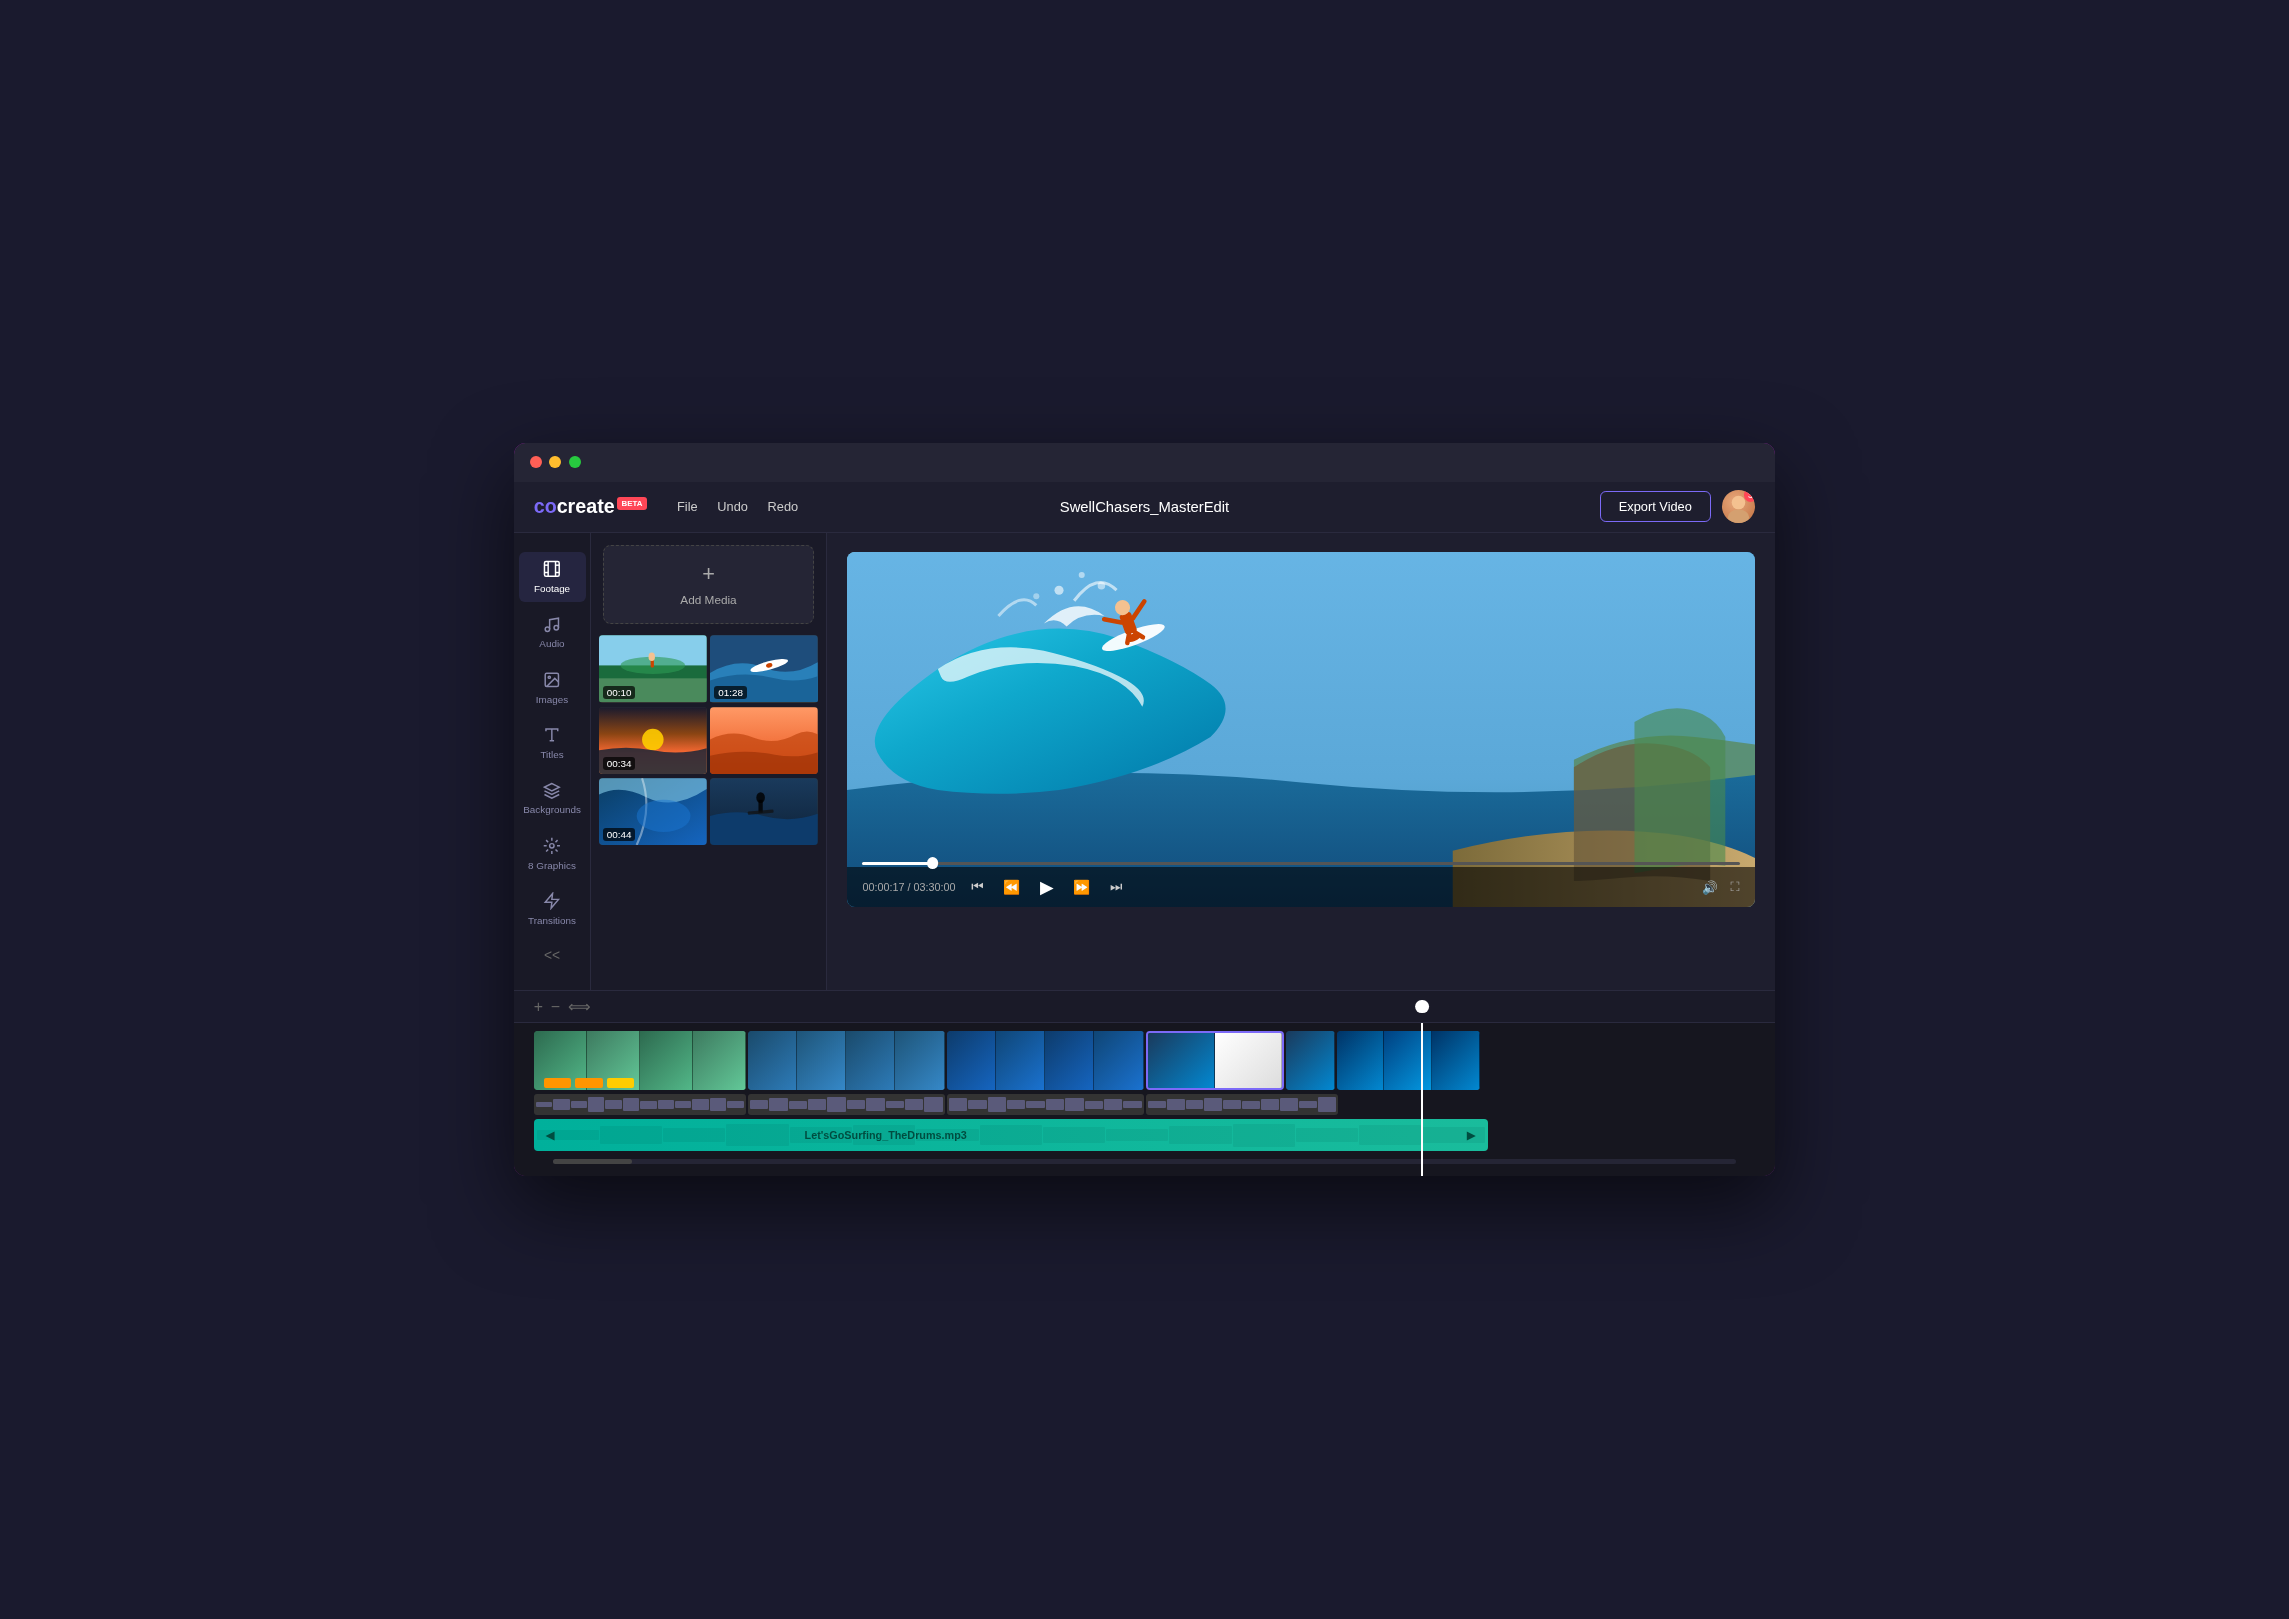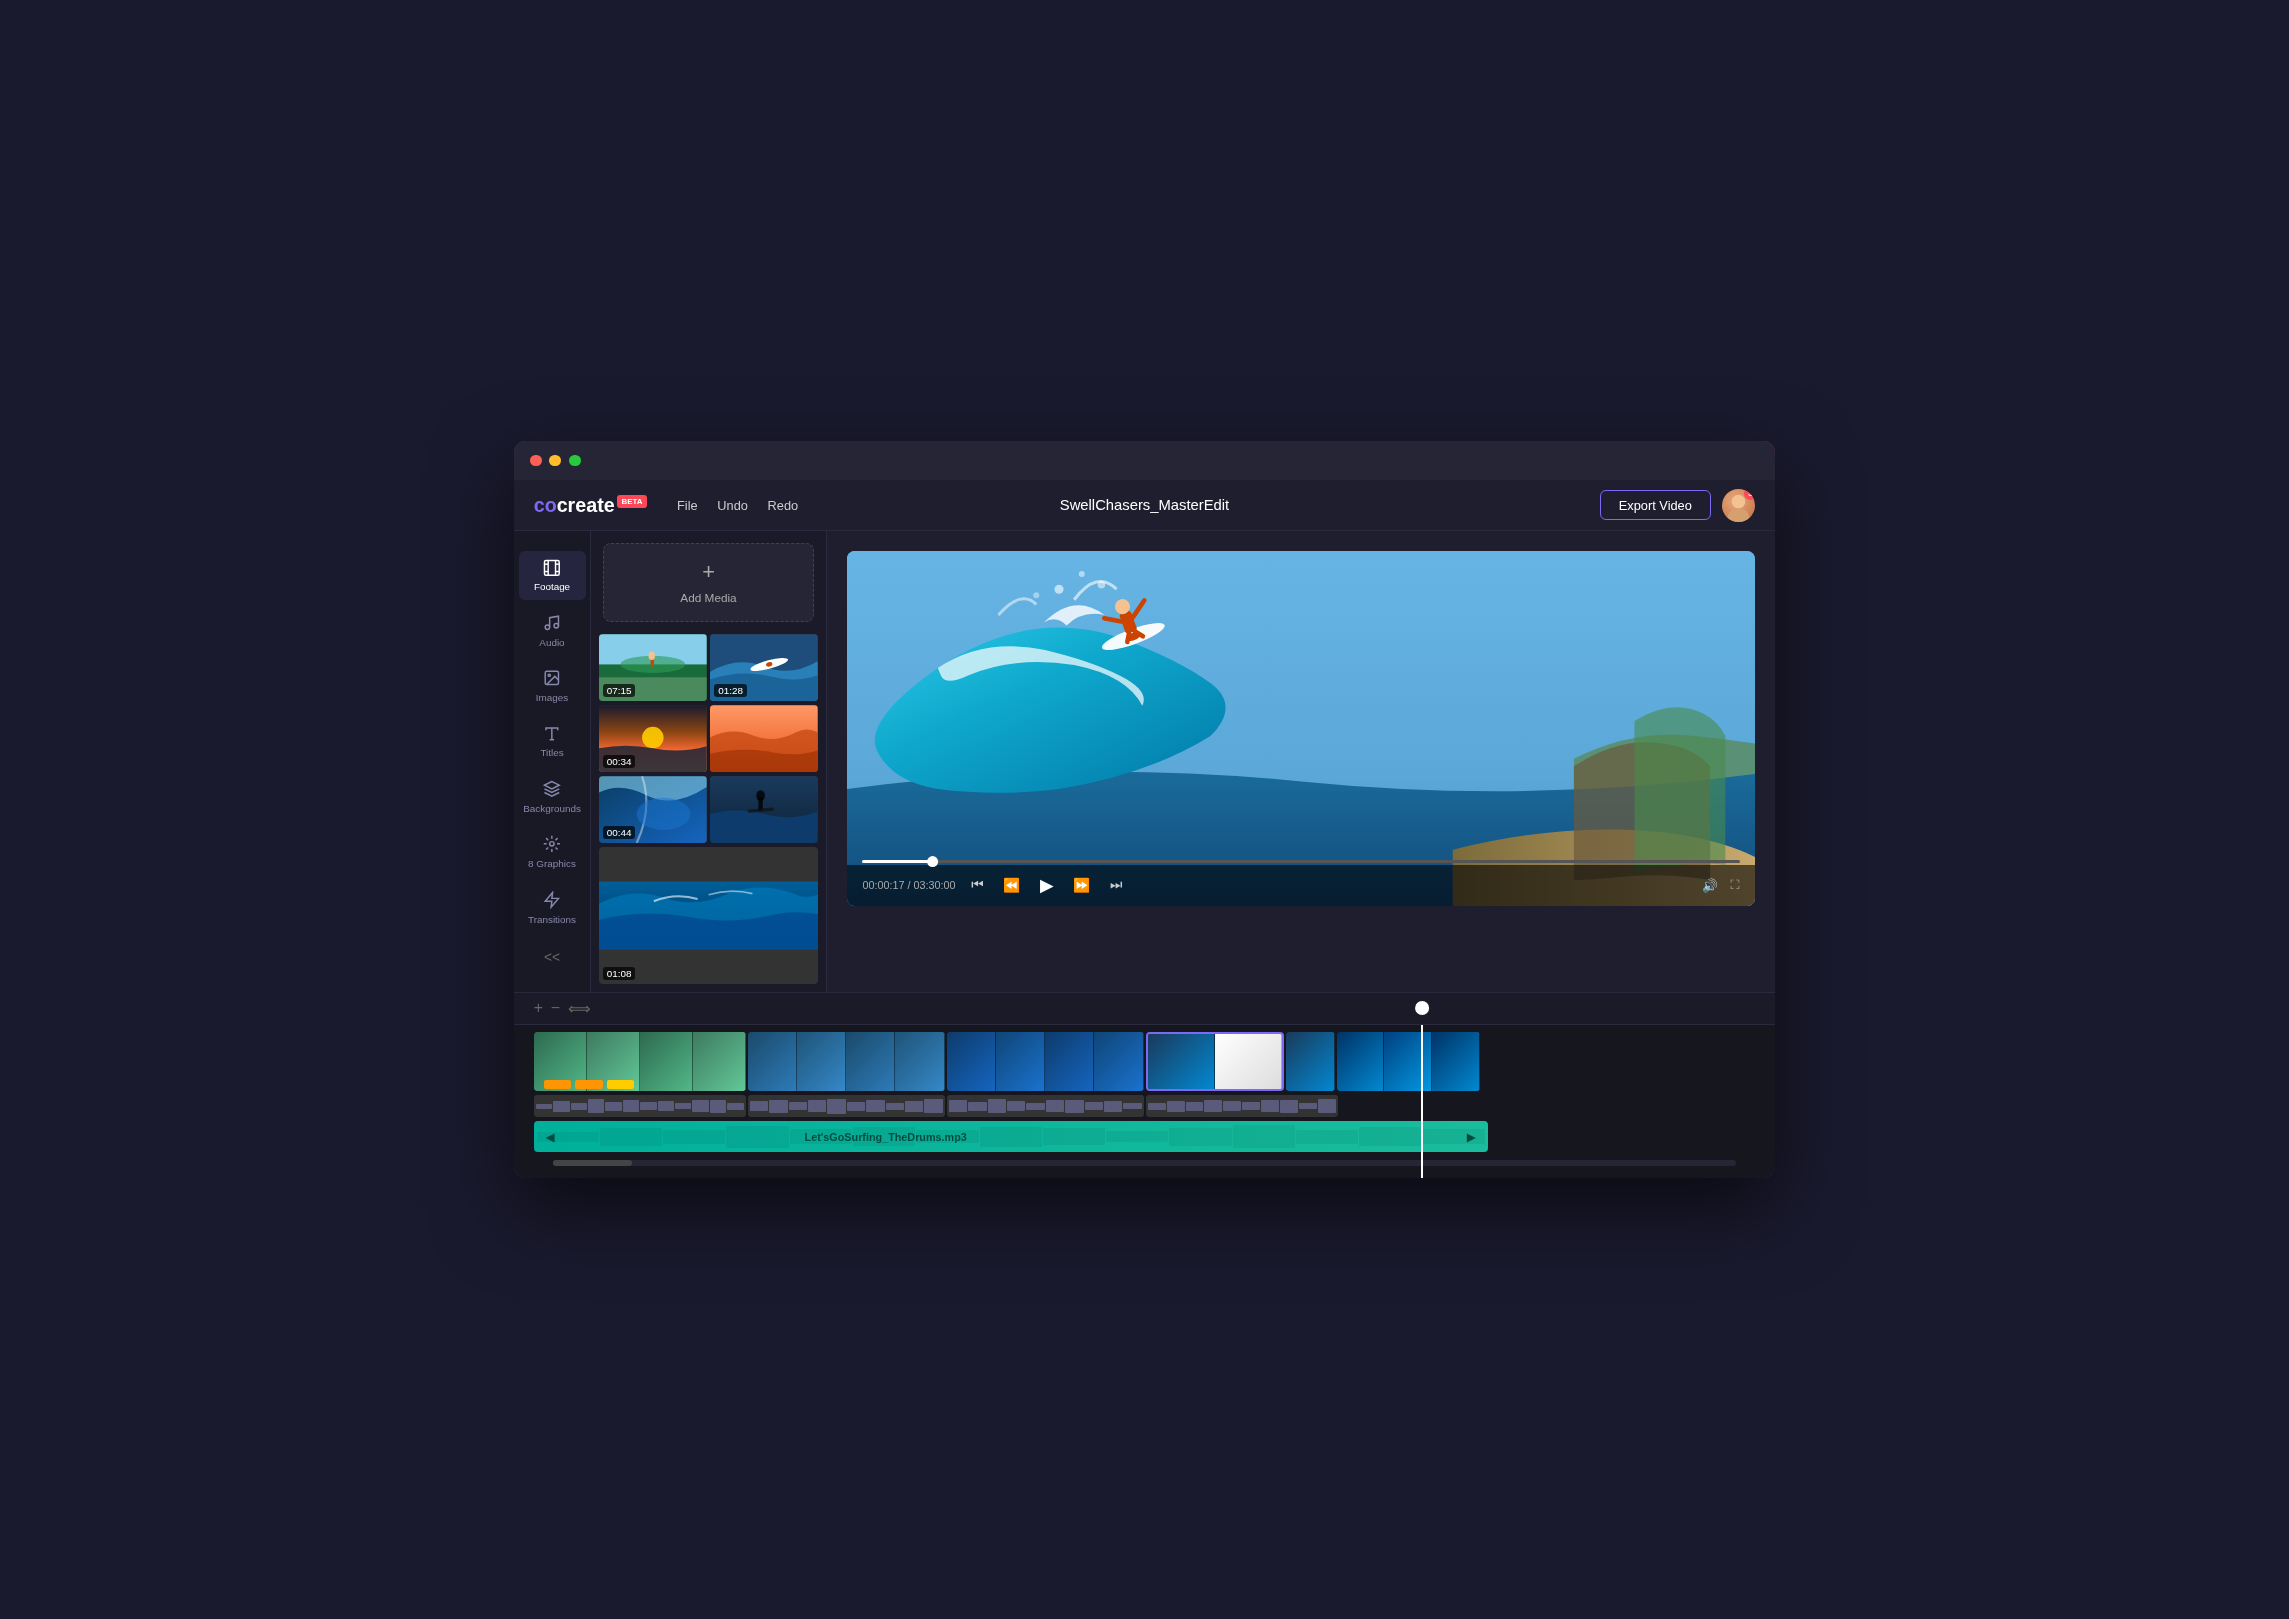--- a/index.html
+++ b/index.html
@@ -611,21 +611,21 @@
           <div class="media-thumb">
             <svg class="thumb-svg" viewBox="0 0 100 62">
               <rect width="100" height="62" fill="#1a6b3c"></rect>
               <rect y="40" width="100" height="22" fill="#4a8a5c"></rect>
               <rect y="0" width="100" height="28" fill="#87ceeb"></rect>
               <ellipse cx="50" cy="28" rx="30" ry="8" fill="#2d9954" opacity="0.6"></ellipse>
 
               <rect x="48" y="22" width="3" height="8" fill="#cc4400" rx="1"></rect>
               <ellipse cx="49" cy="20" rx="3" ry="4" fill="#f4c190"></ellipse>
             </svg>
-            <span class="thumb-duration">07:15</span>
+            <span class="thumb-duration">00:10</span>
           </div>
 
           <div class="media-thumb">
             <svg class="thumb-svg" viewBox="0 0 100 62">
               <rect width="100" height="62" fill="#1e4d7b"></rect>
               <path d="M0,35 Q25,20 50,30 Q75,40 100,25 L100,62 L0,62 Z" fill="#2980b9"></path>
               <path d="M0,42 Q30,32 60,40 Q80,45 100,38 L100,62 L0,62 Z" fill="#1a6499"></path>
 
               <ellipse cx="55" cy="28" rx="18" ry="4" fill="white" transform="rotate(-15 55 28)"></ellipse>
               <ellipse cx="55" cy="28" rx="3" ry="2" fill="#cc4400" transform="rotate(-15 55 28)"></ellipse>
@@ -692,37 +692,20 @@
               <rect width="100" height="62" fill="url(#dusk)"></rect>
               <path d="M0,35 Q25,28 50,35 Q75,42 100,33 L100,62 L0,62Z" fill="#0d3b6b"></path>
 
               <rect x="45" y="20" width="4" height="12" fill="#000" opacity="0.8"></rect>
               <ellipse cx="47" cy="18" rx="4" ry="5" fill="#000" opacity="0.8"></ellipse>
               <rect x="35" y="30" width="24" height="3" fill="#111" rx="1" opacity="0.7" transform="rotate(-5 47 31)"></rect>
             </svg>
             
           </div>
 
-          <div class="media-thumb large">
-            <svg class="thumb-svg" viewBox="0 0 200 62">
-              <defs>
-                <linearGradient id="bigwave" x1="0%" y1="0%" x2="0%" y2="100%">
-                  <stop offset="0%" style="stop-color:#005f99"></stop>
-                  <stop offset="100%" style="stop-color:#003366"></stop>
-                </linearGradient>
-              </defs>
-              <rect width="200" height="62" fill="url(#bigwave)"></rect>
-              <path d="M0,20 Q30,5 60,15 Q90,25 120,10 Q150,0 180,12 Q190,16 200,12 L200,62 L0,62Z" fill="#0077b6" opacity="0.7"></path>
-              <path d="M0,35 Q40,25 80,32 Q120,40 160,30 Q180,26 200,30 L200,62 L0,62Z" fill="#023e8a" opacity="0.6"></path>
-
-              <path d="M50,18 Q70,10 90,16" stroke="white" stroke-width="2" fill="none" opacity="0.6"></path>
-              <path d="M100,12 Q120,6 140,11" stroke="white" stroke-width="1.5" fill="none" opacity="0.5"></path>
-            </svg>
-            <span class="thumb-duration">01:08</span>
-          </div>
         </div>
       </div>
 
       <div class="preview-area">
         <div class="video-preview-wrapper">
           <div class="video-preview">
 
             <div class="video-frame">
               <svg width="100%" height="100%" viewBox="0 0 600 320" preserveAspectRatio="xMidYMid slice">
 

